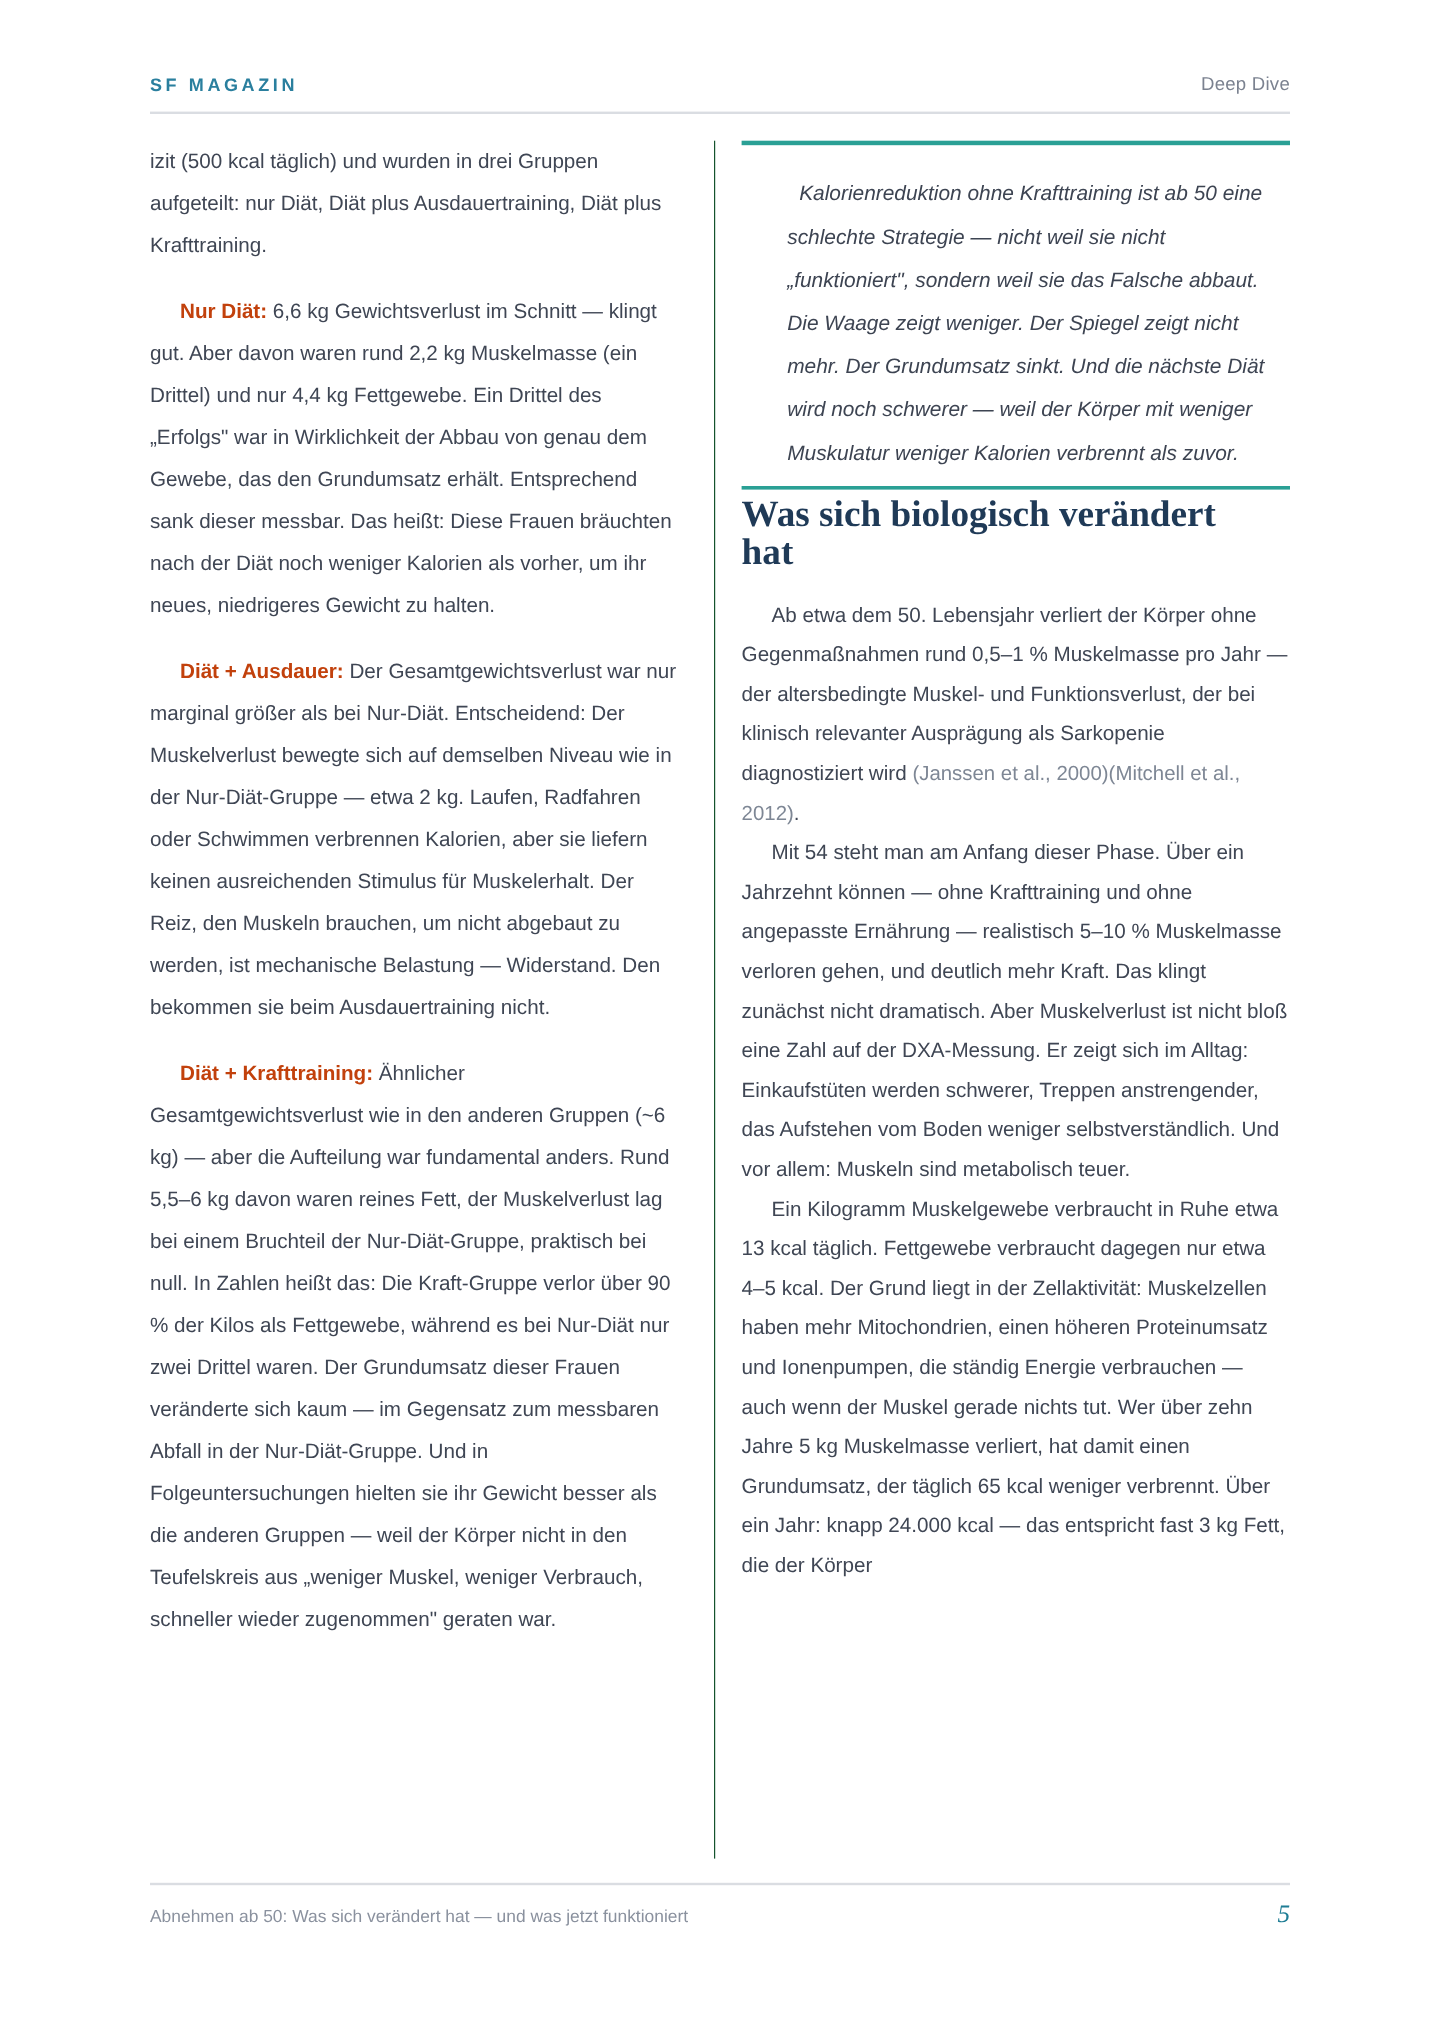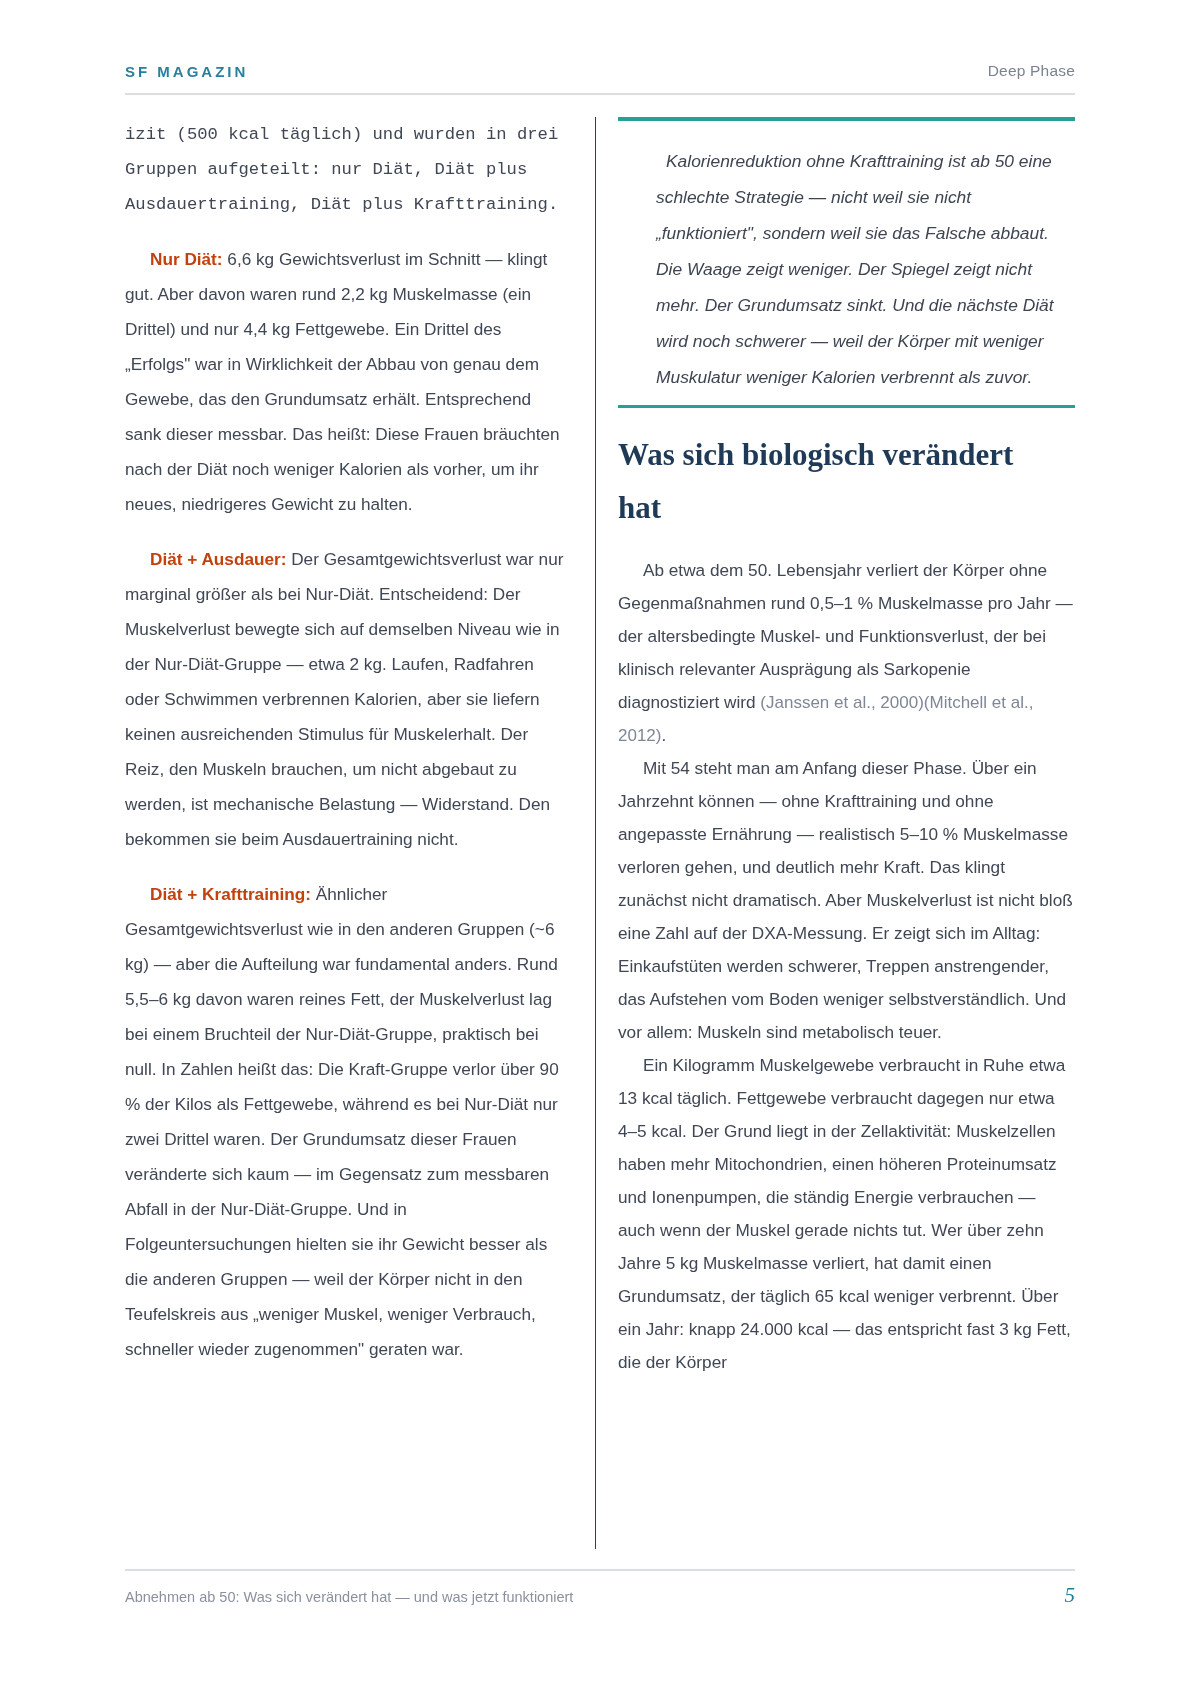--- a/index.html
+++ b/index.html
@@ -41,43 +41,43 @@
     hyphens: auto; -webkit-hyphens: auto;
   }
   .col-right {
     border-left: 1px solid #14532d;
     padding-left: 22px;
     font-size: 17.2px; line-height: 33px;
     hyphens: auto; -webkit-hyphens: auto;
   }
   p { margin: 0; }
   .para { text-indent: 25px; }
-  .para.no-indent { text-indent: 0; font-family: Liberation Mono, monospace; }
+  .para.no-indent { text-indent: 0; }
   .spaced { margin-top: 20px; }
   .spaced-lg { }
   .lead { font-weight: bold; color: #c2410c; }
 
   
   .pullquote {
     border-top: 4px solid #2aa095;
     border-bottom: 3px solid #2aa095;
     padding: 22px 8px 10px 38px;
     font-style: italic;
     font-size: 17.4px; line-height: 36px;
     color: #3d4452;
   }
   .pullquote p { text-indent: 10px; }
 
   
   .section-heading {
     font-family: "Liberation Serif", serif;
     font-weight: bold;
-    font-size: 31px; line-height: 53px;
+    font-size: 31px; line-height: 32px;
     color: #1f3a57;
-    margin: 20px 0 20px 0;
+    margin: 4px 0 20px 0;
     max-width: 430px;
   }
 
   .citation { font-size: 17px; color: #7e8795; }
 
   
   .page-footer {
     display: flex; justify-content: space-between; align-items: baseline;
     border-top: 2px solid #dadde2;
     margin-top: 20px; padding-top: 12px; gap: 24px;
@@ -89,21 +89,21 @@
     color: #1f7d95;
   }
 </style>
 </head>
 <body>
 
 <div class="page">
 
   <header class="page-header">
     <span class="brand">SF MAGAZIN</span>
-    <span class="section-label">Deep Phase</span>
+    <span class="section-label">Deep Dive</span>
   </header>
 
   <main class="columns">
 
     <section class="col-left">
       <p class="para no-indent">izit (500 kcal täglich) und wurden in drei Gruppen aufgeteilt: nur Diät, Diät plus Ausdauertraining, Diät plus Krafttraining.</p>
       <p class="para spaced"><b class="lead">Nur Diät:</b> <span>6,6 kg Gewichtsverlust im Schnitt — klingt gut. Aber davon waren rund 2,2 kg Muskelmasse (ein Drittel) und nur 4,4 kg Fettgewebe. Ein Drittel des „Erfolgs" war in Wirklichkeit der Abbau von genau dem Gewebe, das den Grundumsatz erhält. Entsprechend sank dieser messbar. Das heißt: Diese Frauen bräuchten nach der Diät noch weniger Kalorien als vorher, um ihr neues, niedrigeres Gewicht zu halten.</span></p>
       <p class="para spaced"><b class="lead">Diät + Ausdauer:</b> <span>Der Gesamtgewichtsverlust war nur marginal größer als bei Nur-Diät. Entscheidend: Der Muskelverlust bewegte sich auf demselben Niveau wie in der Nur-Diät-Gruppe — etwa 2 kg. Laufen, Radfahren oder Schwimmen verbrennen Kalorien, aber sie liefern keinen ausreichenden Stimulus für Muskelerhalt. Der Reiz, den Muskeln brauchen, um nicht abgebaut zu werden, ist mechanische Belastung — Widerstand. Den bekommen sie beim Ausdauertraining nicht.</span></p>
       <p class="para spaced"><b class="lead">Diät + Krafttraining:</b> <span>Ähnlicher Gesamtgewichtsverlust wie in den anderen Gruppen (~6 kg) — aber die Aufteilung war fundamental anders. Rund 5,5–6 kg davon waren reines Fett, der Muskelverlust lag bei einem Bruchteil der Nur-Diät-Gruppe, praktisch bei null. In Zahlen heißt das: Die Kraft-Gruppe verlor über 90 % der Kilos als Fettgewebe, während es bei Nur-Diät nur zwei Drittel waren. Der Grundumsatz dieser Frauen veränderte sich kaum — im Gegensatz zum messbaren Abfall in der Nur-Diät-Gruppe. Und in Folgeuntersuchungen hielten sie ihr Gewicht besser als die anderen Gruppen — weil der Körper nicht in den Teufelskreis aus „weniger Muskel, weniger Verbrauch, schneller wieder zugenommen" geraten war.</span></p>
     </section>

